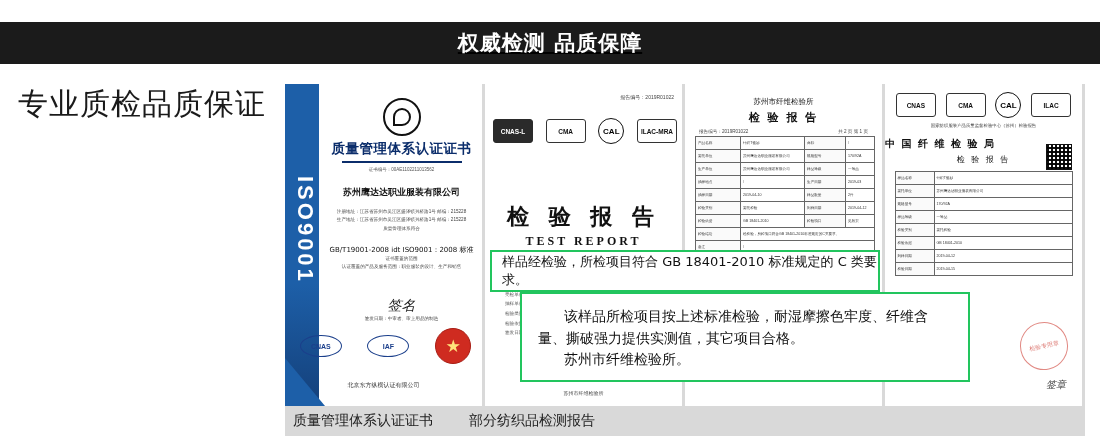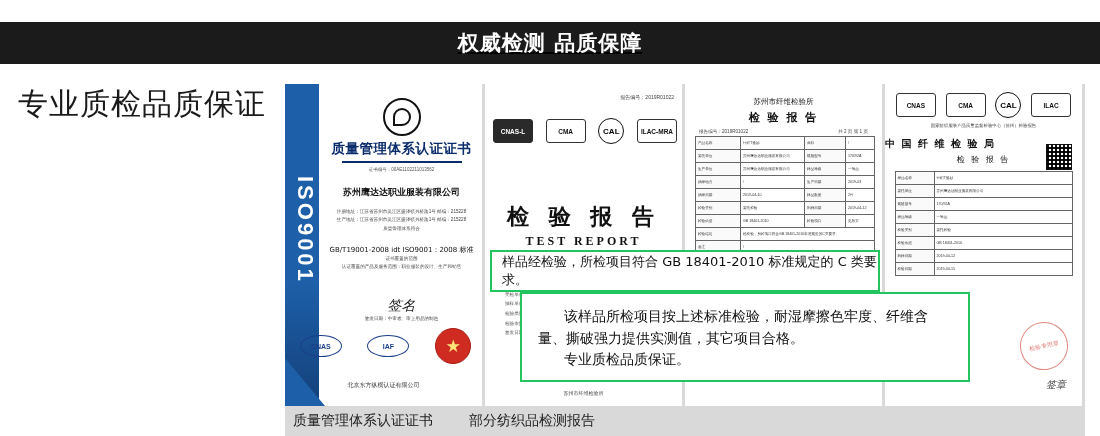--- a/index.html
+++ b/index.html
@@ -574,21 +574,21 @@
       <div class="c4-stamp">检验专用章</div>
       <div class="c4-sig">签章</div>
     </div>
   </div>
 
   <div class="callout callout-1">
     <span>样品经检验，所检项目符合 GB 18401-2010 标准规定的 C 类要求。</span>
   </div>
   <div class="callout callout-2">
     <div class="indent">该样品所检项目按上述标准检验，耐湿摩擦色牢度、纤维含量、撕破强力提供实测值，其它项目合格。</div>
-    <div class="indent">专业质检品质保证。</div>
+    <div class="indent">苏州市纤维检验所。</div>
   </div>
 
   <div class="caption-bar">
     <div class="caption-1">质量管理体系认证证书</div>
     <div class="caption-2">部分纺织品检测报告</div>
   </div>
 
 </div>
 
 </body></html>

